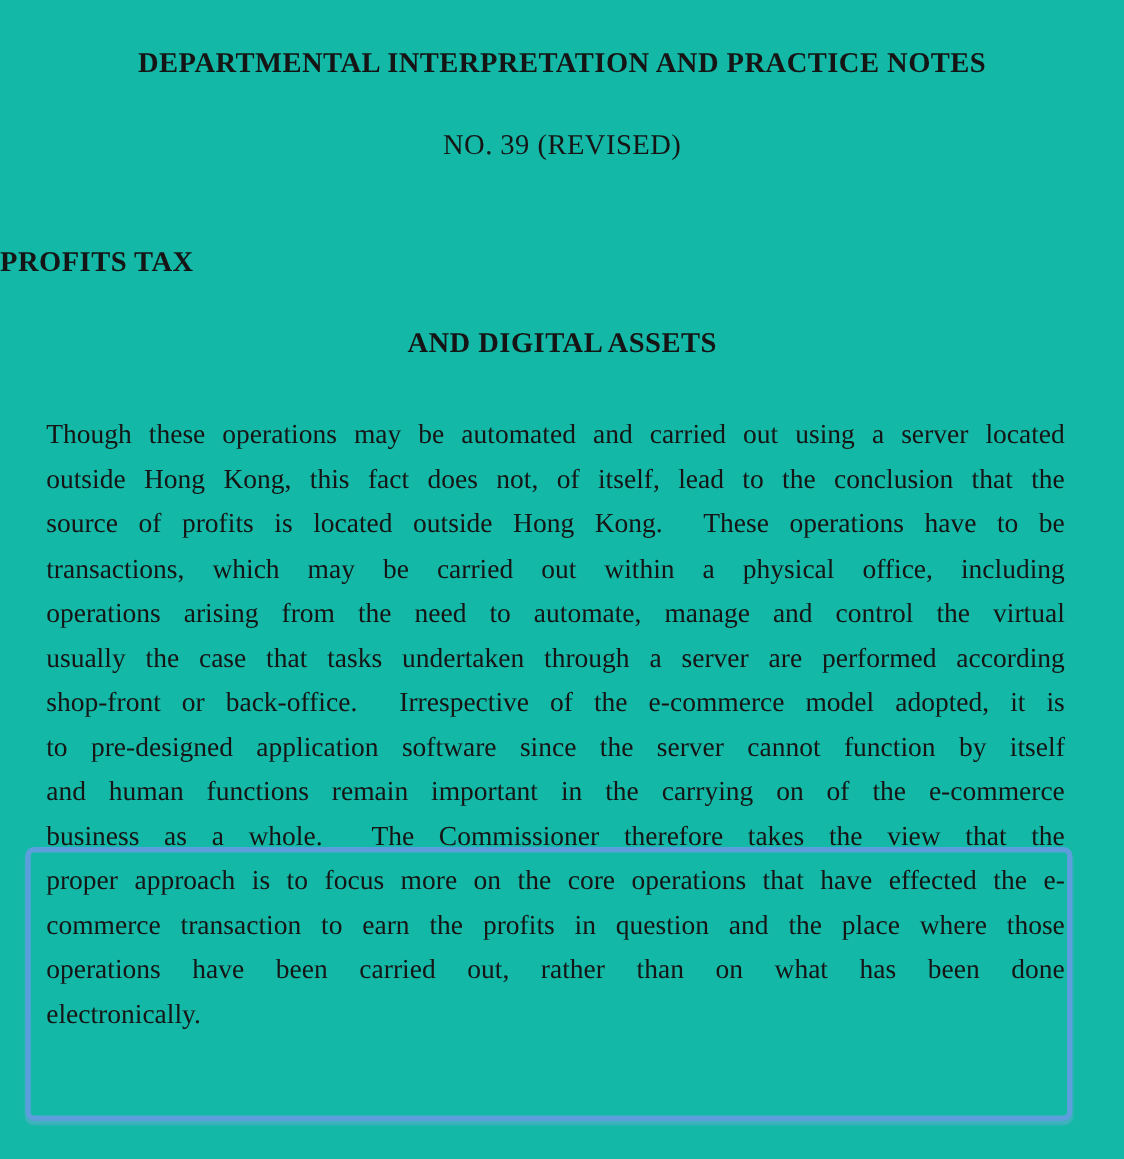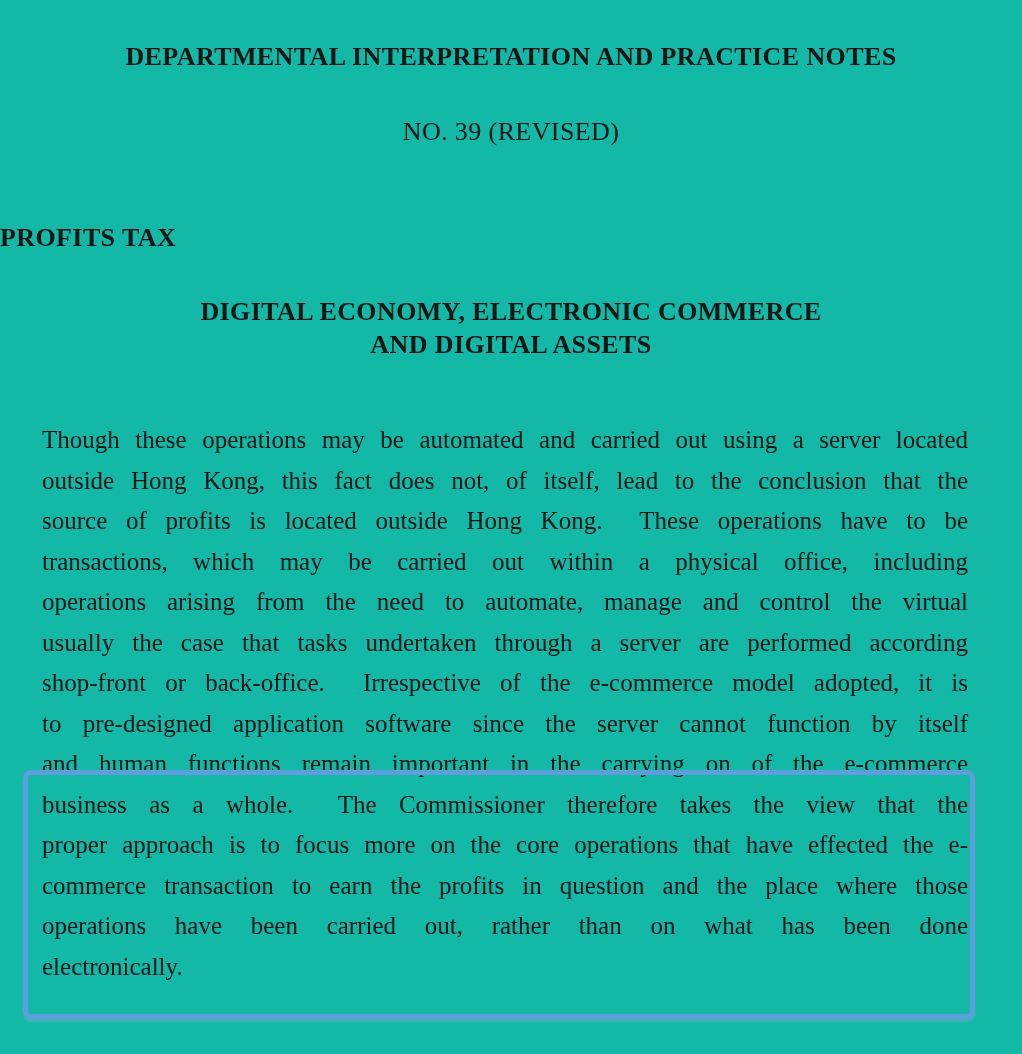--- a/index.html
+++ b/index.html
@@ -57,21 +57,20 @@
     line-height: 33px;
     letter-spacing: 0.4px;
   }
   .body-paragraph {
     position: absolute;
     top: 376px;
     left: 42px;
     width: 926px;
     font-size: 25px;
     line-height: 40.5px;
-    margin-top: 44px;
   }
   .pline {
     text-align: justify;
     text-align-last: justify;
     white-space: pre-wrap;
   }
   .pline.last {
     text-align-last: left;
   }
   .highlight-box {
@@ -92,21 +91,20 @@
 
 <div class="page">
 
   <div class="doc-title-1">DEPARTMENTAL INTERPRETATION AND PRACTICE NOTES</div>
 
   <div class="doc-title-2">NO. 39 (REVISED)</div>
 
   <div class="section-heading">PROFITS TAX</div>
 
   <div class="subsection-heading">
-    <div>DIGITAL ECONOMY, ELECTRONIC COMMERCE</div>
     <div>AND DIGITAL ASSETS</div>
   </div>
 
   <div class="body-paragraph">
     <div class="pline">Though these operations may be automated and carried out using a server located</div>
     <div class="pline">outside Hong Kong, this fact does not, of itself, lead to the conclusion that the</div>
     <div class="pline">source of profits is located outside Hong Kong.  These operations have to be</div>
     <div class="pline">transactions, which may be carried out within a physical office, including</div>
     <div class="pline">operations arising from the need to automate, manage and control the virtual</div>
     <div class="pline">usually the case that tasks undertaken through a server are performed according</div>

